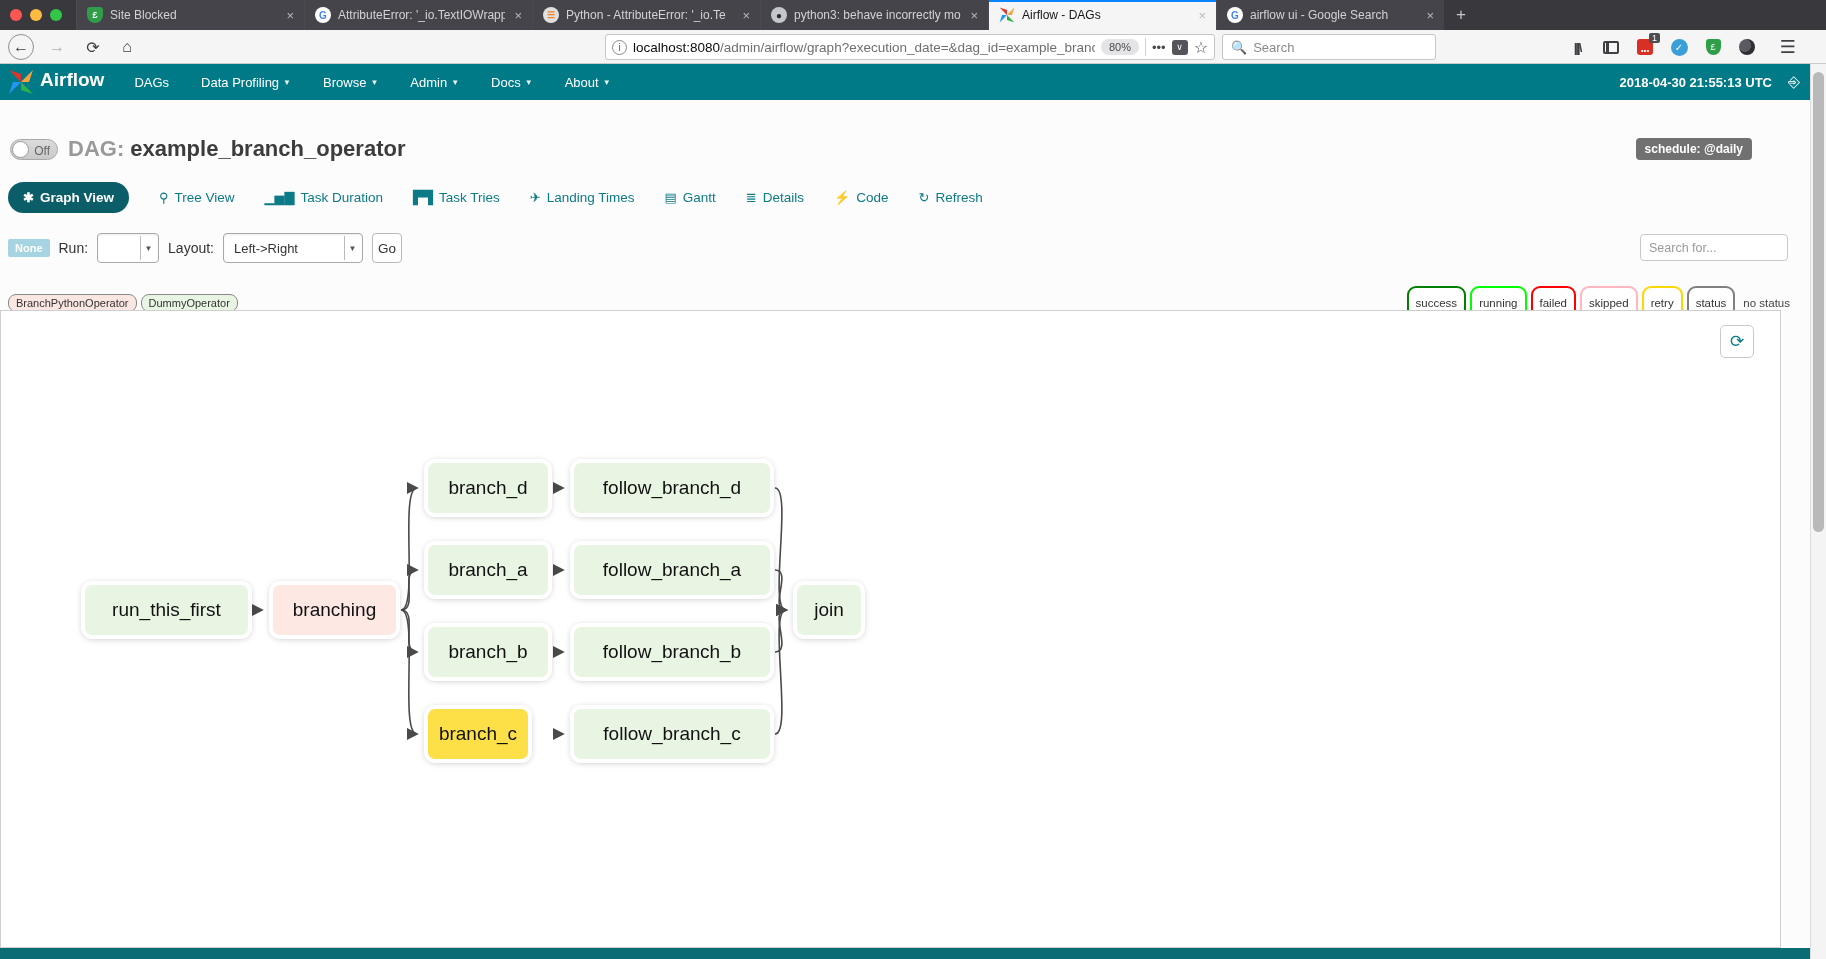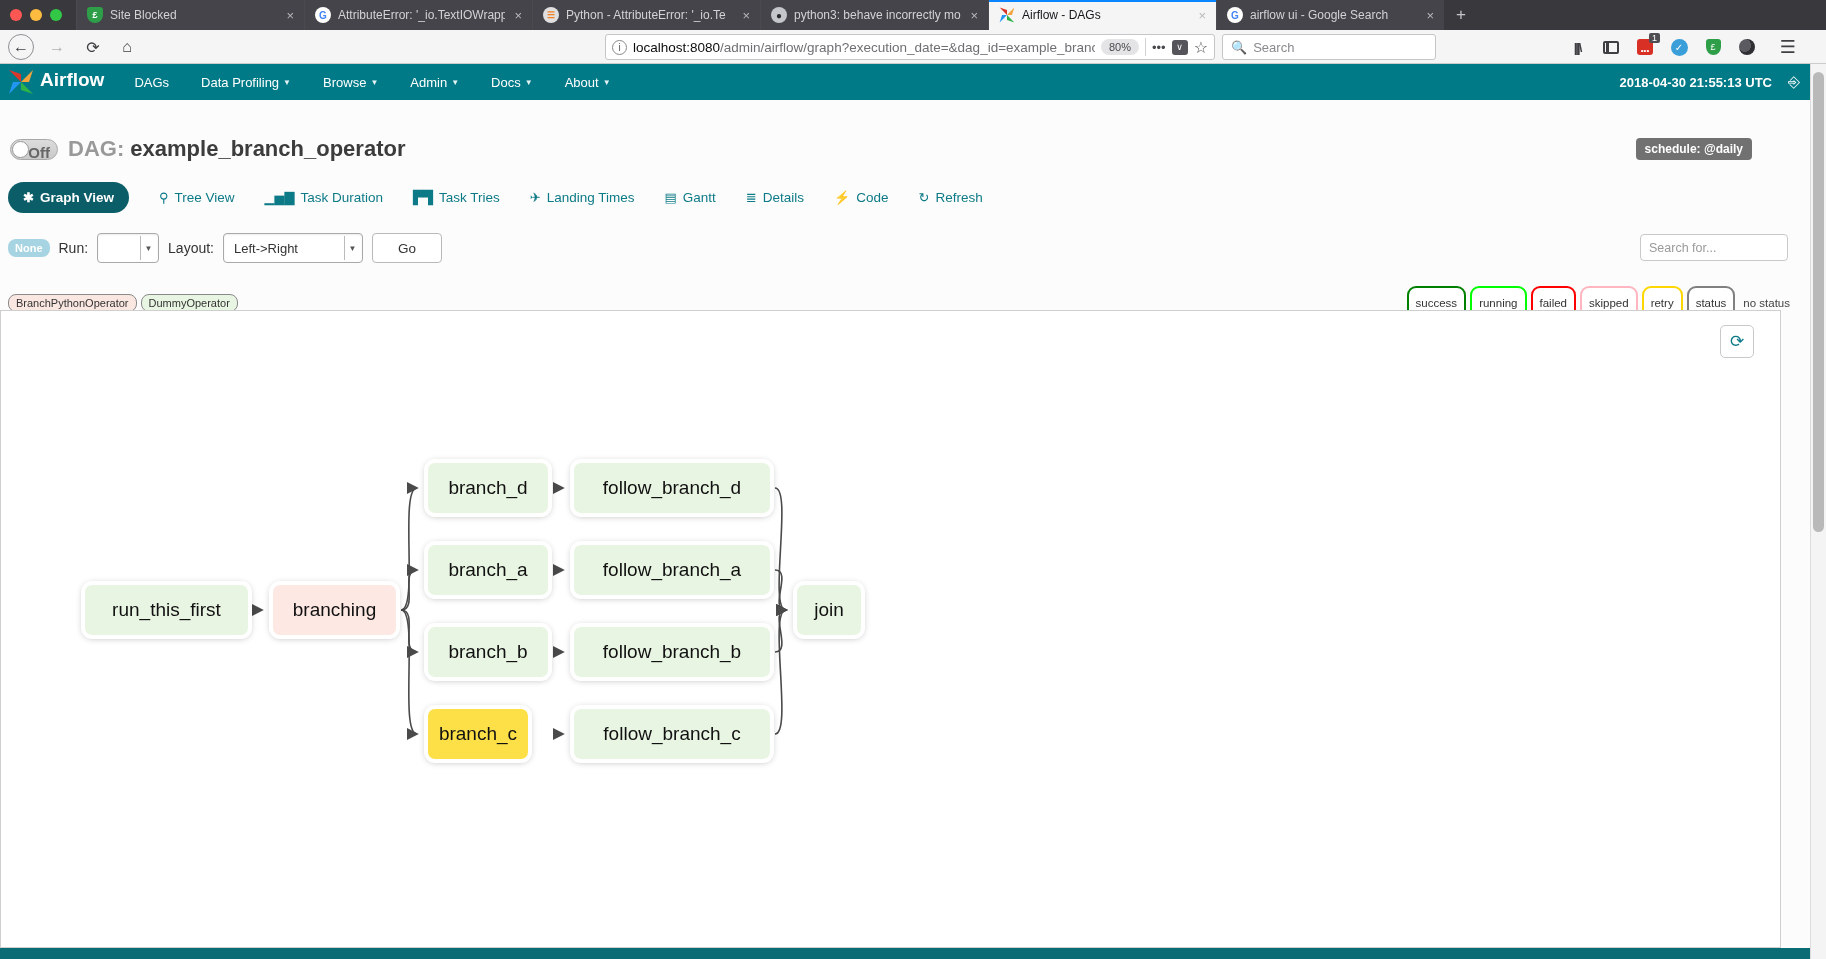--- a/index.html
+++ b/index.html
@@ -55,36 +55,36 @@
   .caret { font-size:8px; opacity:.9; }
   #clock { margin-left:auto; font-size:13px; font-weight:bold; padding-right:16px; }
   #logout { padding-right:26px; font-size:15px; }
 
   
   #content { position:absolute; left:0; top:100px; width:1826px; height:859px; background:#fcfcfc; }
 
   #titlerow { position:absolute; left:10px; top:36px; display:flex; align-items:center; gap:10px; }
   .toggle { width:48px; height:21px; background:linear-gradient(#dcdcdc,#c9c9c9); border:1px solid #a8a8a8; border-radius:11px; position:relative; }
   .toggle .knob { position:absolute; left:1px; top:1px; width:17px; height:17px; background:#fff; border:1px solid #9a9a9a; border-radius:9px; }
-  .toggle .tlabel { position:absolute; right:7px; top:4px; font-size:15px; font-weight:bold; color:#666; }
+  .toggle .tlabel { position:absolute; right:7px; top:4px; font-size:12px; font-weight:normal; color:#666; }
   #dagtitle { font-size:22px; font-weight:600; color:#3c3c3c; }
   #dagtitle .prefix { color:#999; }
   #schedbadge { position:absolute; right:74px; top:38px; background:#717171; color:#fff; font-size:12px; font-weight:bold; padding:4px 9px; border-radius:4px; }
 
   #viewtabs { position:absolute; left:8px; top:82px; display:flex; align-items:center; gap:30px; }
   .vtab { color:#0d7a87; font-size:13.5px; display:flex; align-items:center; gap:6px; }
   .vtab .vicon { font-size:13px; }
   .vtab.active { background:#0b5d68; color:#fff; border-radius:17px; padding:8px 15px; font-weight:bold; }
 
   #controls { position:absolute; left:8px; top:132px; display:flex; align-items:center; gap:9px; height:32px; }
-  #nonebadge { background:#a7d4e2; color:#fff; font-size:11px; font-weight:bold; padding:3px 7px; border-radius:8px; }
+  #nonebadge { background:#a7d4e2; color:#fff; font-size:11px; font-weight:bold; padding:3px 7px; border-radius:2px; }
   .ctl-label { font-size:14px; color:#333; }
   .selectbox { background:#fff; border:1px solid #a9a9a9; border-radius:4px; height:30px; display:flex; align-items:center; font-size:13px; color:#333; position:relative; padding:0 22px 0 10px; box-shadow:inset 0 1px 2px rgba(0,0,0,.08); }
   .selectbox .scaret { position:absolute; right:2px; top:2px; bottom:2px; width:16px; border-left:1px solid #bbb; display:flex; align-items:center; justify-content:center; font-size:8px; color:#555; }
-  #gobtn { background:#fff; border:1px solid #b9b9b9; border-radius:4px; height:30px; padding:0 25px; font-size:13.5px; color:#333; display:flex; align-items:center; }
+  #gobtn { background:#fff; border:1px solid #b9b9b9; border-radius:4px; height:30px; padding:0 5px; font-size:13.5px; color:#333; display:flex; align-items:center; }
   #searchfor { position:absolute; right:38px; top:134px; width:148px; height:27px; border:1px solid #c9c9c9; border-radius:4px; background:#fff; font-size:12.5px; color:#333; padding:0 8px; font-family:"Liberation Sans", sans-serif; }
   #searchfor::placeholder { color:#9a9a9a; }
 
   #legendrow { position:absolute; left:8px; right:36px; top:186px; display:flex; justify-content:space-between; align-items:center; }
   .oplegend { display:flex; gap:4px; }
   .oppill { border:1px solid #8a8a8a; border-radius:8px; font-size:11px; color:#333; padding:2px 7px; }
   .statlegend { display:flex; gap:4px; align-items:center; }
   .statpill { border:2px solid; border-radius:9px; font-size:11.5px; color:#333; padding:9px 7px; background:#fff; }
   .statnone { font-size:11.5px; color:#444; margin-left:4px; }
 

